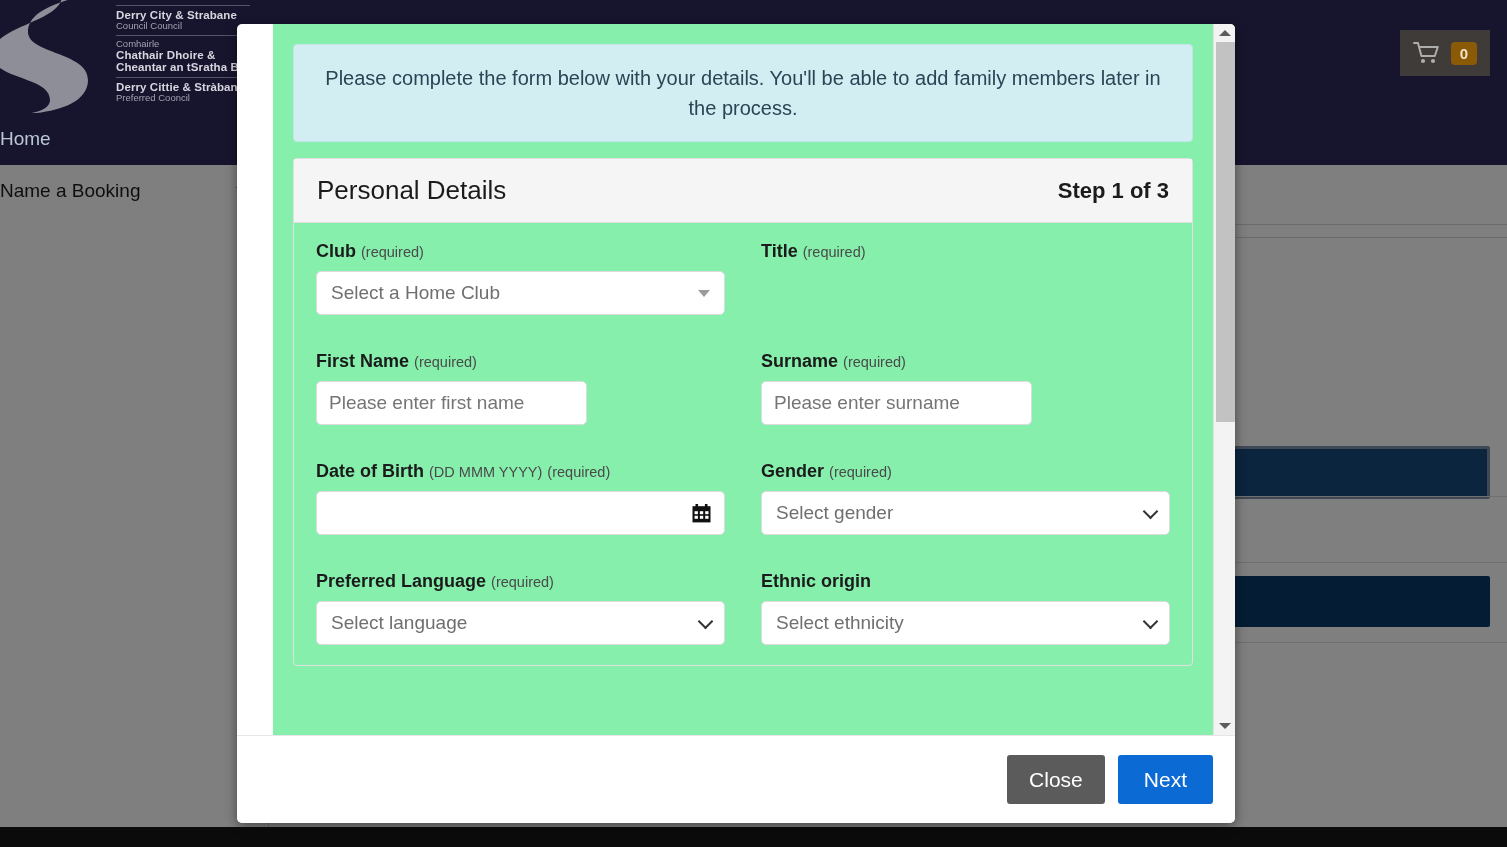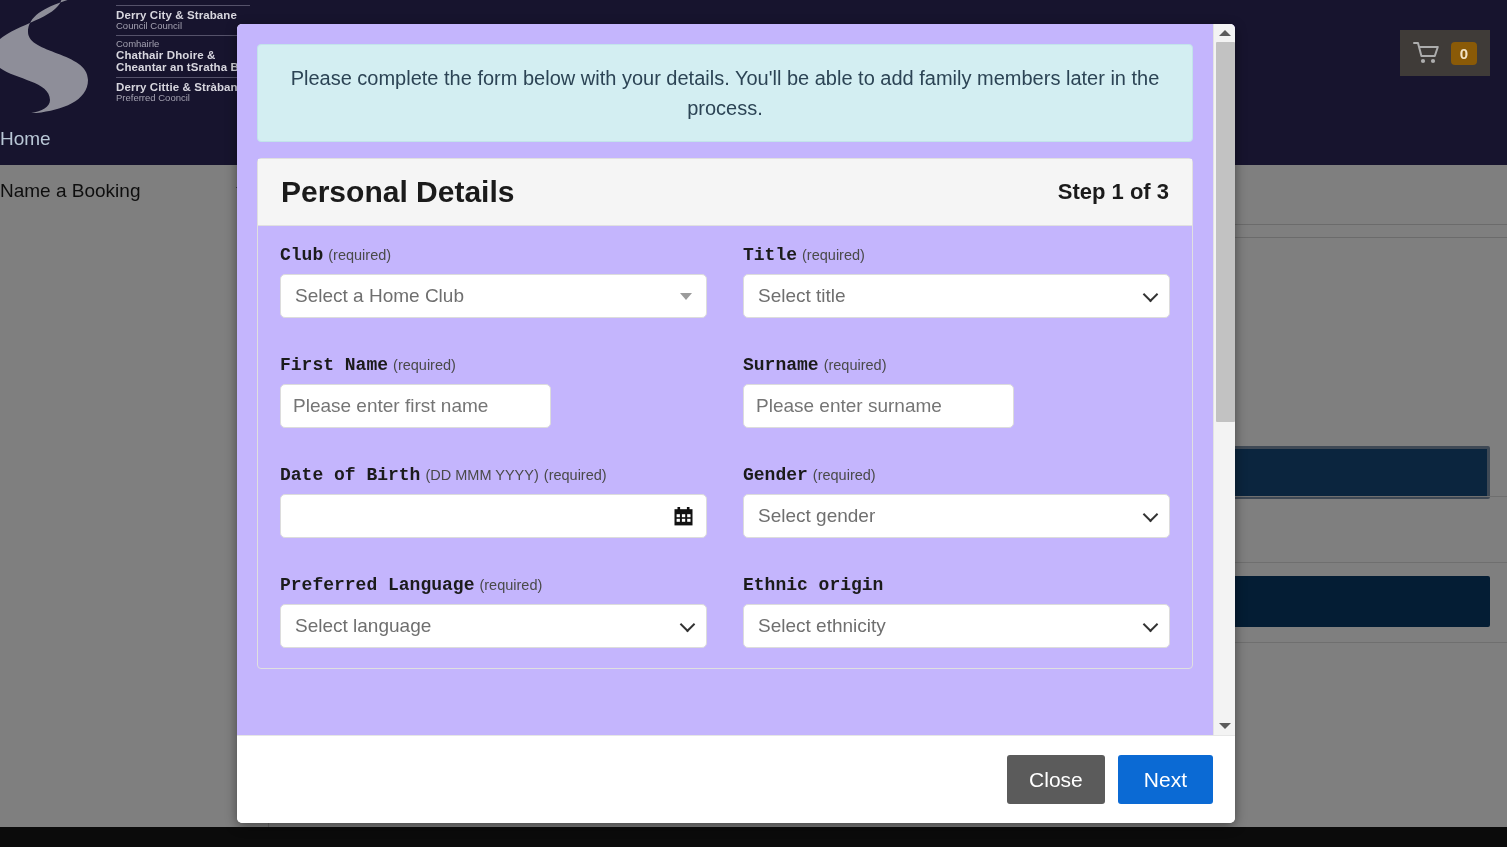--- a/index.html
+++ b/index.html
@@ -110,49 +110,49 @@
     display: flex; flex-direction: column; overflow: hidden;
   }
   .modal-header {
     height: 89px; background: #3f3b37; color: #ececec;
     display: flex; align-items: center; padding: 0 22px;
     border-radius: 5px 5px 0 0; flex: none;
   }
   .modal-title { font-size: 27px; font-weight: bold; letter-spacing: .2px; }
 
   .modal-body {
-    flex: 1 1 auto; position: relative; background: #c4b5fd;
-    padding: 12px; overflow: hidden;
+    flex: 1 1 auto; position: relative; background: #86efac;
+    padding: 12px; overflow: hidden; margin-left: 36px;
   }
   .body-inner {
     position: absolute; left: 0; top: 0; right: 22px; bottom: 0;
     padding: 20px 20px 0 20px; overflow: hidden;
   }
 
   .alert-info {
     background: #d3eef2; color: #2c4455; border: 1px solid #c2e4ea;
     border-radius: 4px; text-align: center; font-size: 20px;
     padding: 18px 28px; line-height: 1.5; margin-bottom: 16px;
   }
 
   .panel { border: 1px solid #e0e0e0; border-radius: 4px; }
   .panel-head {
     background: #f5f5f5; border-bottom: 1px solid #e0e0e0;
     display: flex; align-items: center; justify-content: space-between;
     padding: 16px 23px;
   }
-  .panel-head h3 { margin: 0; font-size: 30px; font-weight: bold; color: #1b1b1b; }
+  .panel-head h3 { margin: 0; font-size: 26px; font-weight: normal; color: #1b1b1b; }
   .step-label { font-size: 22px; font-weight: bold; color: #1b1b1b; }
   .panel-body { padding: 18px 22px 10px 22px; }
 
   .form-row { display: flex; gap: 36px; margin-bottom: 10px; }
   .form-col { flex: 1 1 0; min-width: 0; }
 
   .field-label { margin: 0 0 9px 0; font-size: 18px; color: #1b1b1b; }
-  .field-label .lbl { font-weight: bold; font-family: Liberation Mono, monospace; }
+  .field-label .lbl { font-weight: bold; }
   .field-label .req { font-size: 14.5px; color: #4a4a4a; font-weight: normal; }
   .field-label .hint { font-size: 14.5px; color: #4a4a4a; font-weight: normal; }
 
   .ctrl {
     position: relative; height: 44px; border: 1px solid #dcdcdc;
     border-radius: 5px; background: #fff; display: flex; align-items: center;
     padding: 0 12px; font-size: 19px; color: #8d8d8d;
   }
   .ctrl.input { color: #9a9a9a; }
   .ctrl.select { color: #6f6f6f; padding-left: 14px; }
@@ -296,24 +296,20 @@
               <div class="ctrl select">
                 <span>Select a Home Club</span>
                 <span class="tri"></span>
               </div>
             </div>
             <div class="form-col">
               <div class="field-label">
                 <span class="lbl">Title</span>
                 <span class="req">(required)</span>
               </div>
-              <div class="ctrl select">
-                <span>Select title</span>
-                <span class="chev"></span>
-              </div>
             </div>
           </div>
 
           <div class="spacer-row"></div>
 
           <div class="form-row">
             <div class="form-col">
               <div class="field-label">
                 <span class="lbl">First Name</span>
                 <span class="req">(required)</span>

